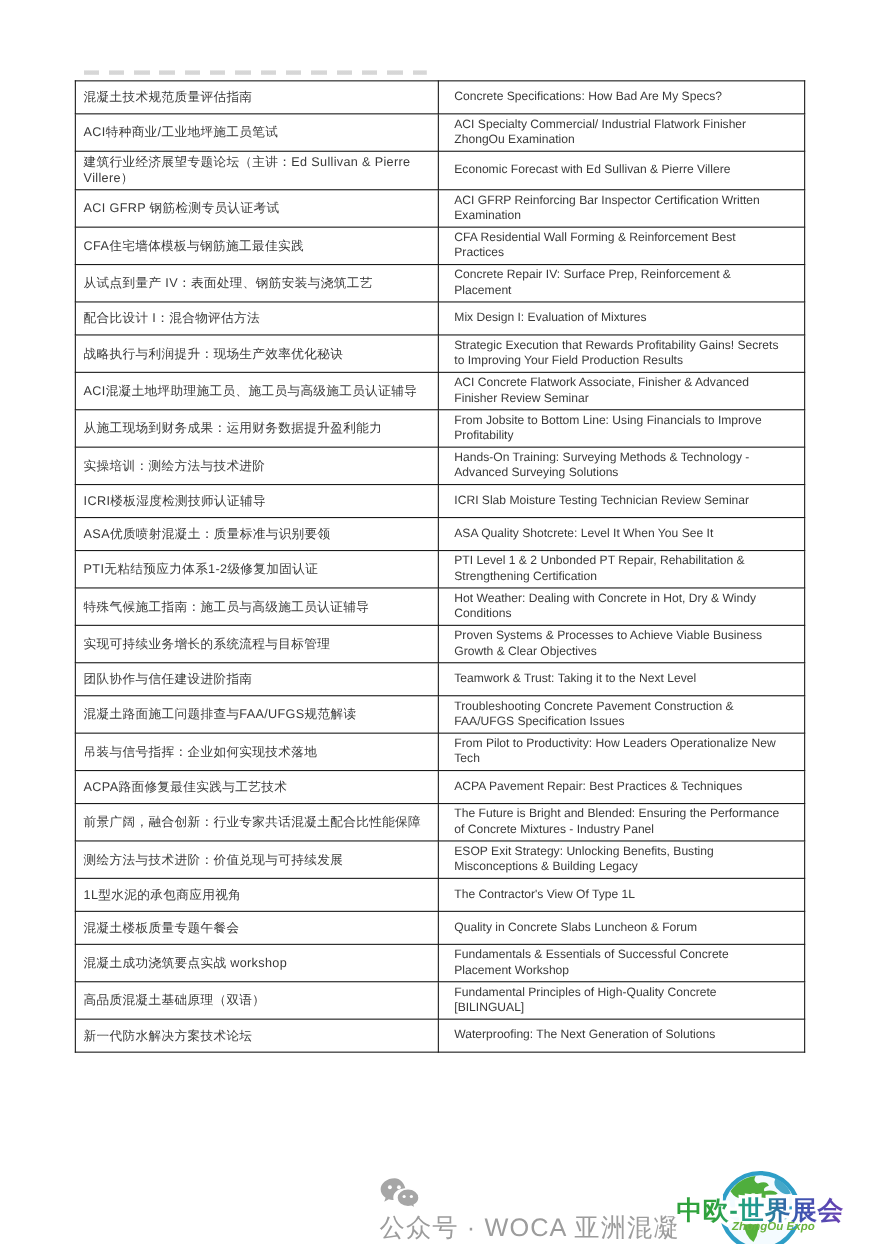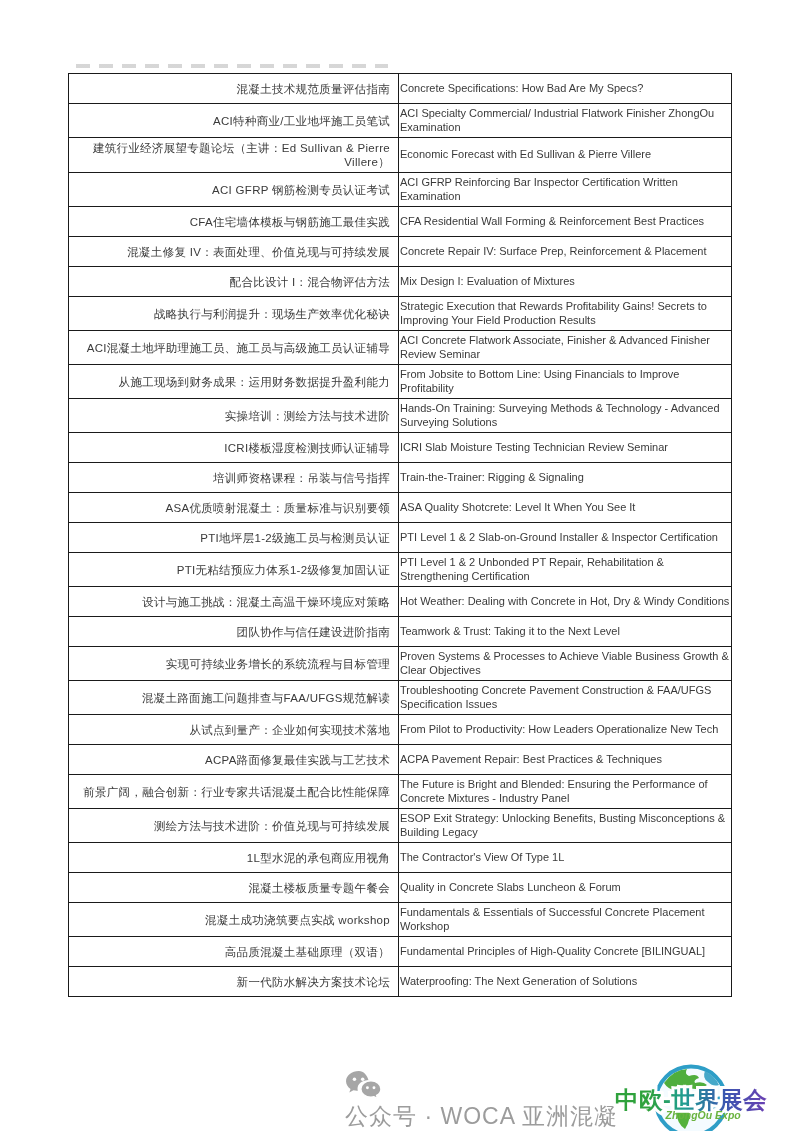--- a/index.html
+++ b/index.html
@@ -24,25 +24,25 @@
     display: table; border-collapse: collapse; table-layout: fixed;
     color: #3a3a3a;
   }
   .row { display: table-row; height: 30px; }
   .cell {
     display: table-cell; vertical-align: middle;
     border: 1.5px solid #1a1a1a;
   }
   .cell.zh {
     width: 330px; font-size: 11.5px; line-height: 14px;
-    padding: 3px 8px 3px 7px; letter-spacing: .3px; text-align: right;
+    padding: 3px 8px 3px 7px; letter-spacing: .3px;
   }
   .cell.en {
     width: 333px; font-size: 11px; line-height: 13.5px;
-    padding: 3px 1px;
+    padding: 3px 14px;
   }
 
   
   .footer {
     position: absolute; left: 345px; top: 1070px; height: 61px;
     display: flex; align-items: center;
   }
   .wechat-line { display: flex; cursor: pointer; flex-direction: column; }
   .wechat-icon { width: 37px; height: 31px; margin-right: 11px; flex: 0 0 auto; }
   .wechat-text {
@@ -101,21 +101,21 @@
         <div class="cell en">ACI GFRP Reinforcing Bar Inspector Certification Written Examination</div>
       </div>
 
 
       <div class="row">
         <div class="cell zh">CFA住宅墙体模板与钢筋施工最佳实践</div>
         <div class="cell en">CFA Residential Wall Forming &amp; Reinforcement Best Practices</div>
       </div>
 
       <div class="row">
-        <div class="cell zh">混凝土修复 IV：表面处理、价值兑现与可持续发展</div>
+        <div class="cell zh">从试点到量产 IV：表面处理、钢筋安装与浇筑工艺</div>
         <div class="cell en">Concrete Repair IV: Surface Prep, Reinforcement &amp; Placement</div>
       </div>
 
       <div class="row">
         <div class="cell zh">配合比设计 I：混合物评估方法</div>
         <div class="cell en">Mix Design I: Evaluation of Mixtures</div>
       </div>
 
       <div class="row">
         <div class="cell zh">战略执行与利润提升：现场生产效率优化秘诀</div>
@@ -135,63 +135,55 @@
       <div class="row">
         <div class="cell zh">实操培训：测绘方法与技术进阶</div>
         <div class="cell en">Hands-On Training: Surveying Methods &amp; Technology - Advanced Surveying Solutions</div>
       </div>
 
       <div class="row">
         <div class="cell zh">ICRI楼板湿度检测技师认证辅导</div>
         <div class="cell en">ICRI Slab Moisture Testing Technician Review Seminar</div>
       </div>
 
-      <div class="row">
-        <div class="cell zh">培训师资格课程：吊装与信号指挥</div>
-        <div class="cell en">Train-the-Trainer: Rigging &amp; Signaling</div>
-      </div>
 
       <div class="row">
         <div class="cell zh">ASA优质喷射混凝土：质量标准与识别要领</div>
         <div class="cell en">ASA Quality Shotcrete: Level It When You See It</div>
       </div>
 
-      <div class="row">
-        <div class="cell zh">PTI地坪层1-2级施工员与检测员认证</div>
-        <div class="cell en">PTI Level 1 &amp; 2 Slab-on-Ground Installer &amp; Inspector Certification</div>
-      </div>
 
       <div class="row">
         <div class="cell zh">PTI无粘结预应力体系1-2级修复加固认证</div>
         <div class="cell en">PTI Level 1 &amp; 2 Unbonded PT Repair, Rehabilitation &amp; Strengthening Certification</div>
       </div>
 
       <div class="row">
-        <div class="cell zh">设计与施工挑战：混凝土高温干燥环境应对策略</div>
+        <div class="cell zh">特殊气候施工指南：施工员与高级施工员认证辅导</div>
         <div class="cell en">Hot Weather: Dealing with Concrete in Hot, Dry &amp; Windy Conditions</div>
       </div>
 
+
+      <div class="row">
+        <div class="cell zh">实现可持续业务增长的系统流程与目标管理</div>
+        <div class="cell en">Proven Systems &amp; Processes to Achieve Viable Business Growth &amp; Clear Objectives</div>
+      </div>
 
       <div class="row">
         <div class="cell zh">团队协作与信任建设进阶指南</div>
         <div class="cell en">Teamwork &amp; Trust: Taking it to the Next Level</div>
       </div>
 
       <div class="row">
-        <div class="cell zh">实现可持续业务增长的系统流程与目标管理</div>
-        <div class="cell en">Proven Systems &amp; Processes to Achieve Viable Business Growth &amp; Clear Objectives</div>
-      </div>
-
-      <div class="row">
         <div class="cell zh">混凝土路面施工问题排查与FAA/UFGS规范解读</div>
         <div class="cell en">Troubleshooting Concrete Pavement Construction &amp; FAA/UFGS Specification Issues</div>
       </div>
 
       <div class="row">
-        <div class="cell zh">从试点到量产：企业如何实现技术落地</div>
+        <div class="cell zh">吊装与信号指挥：企业如何实现技术落地</div>
         <div class="cell en">From Pilot to Productivity: How Leaders Operationalize New Tech</div>
       </div>
 
       <div class="row">
         <div class="cell zh">ACPA路面修复最佳实践与工艺技术</div>
         <div class="cell en">ACPA Pavement Repair: Best Practices &amp; Techniques</div>
       </div>
 
       <div class="row">
         <div class="cell zh">前景广阔，融合创新：行业专家共话混凝土配合比性能保障</div>

